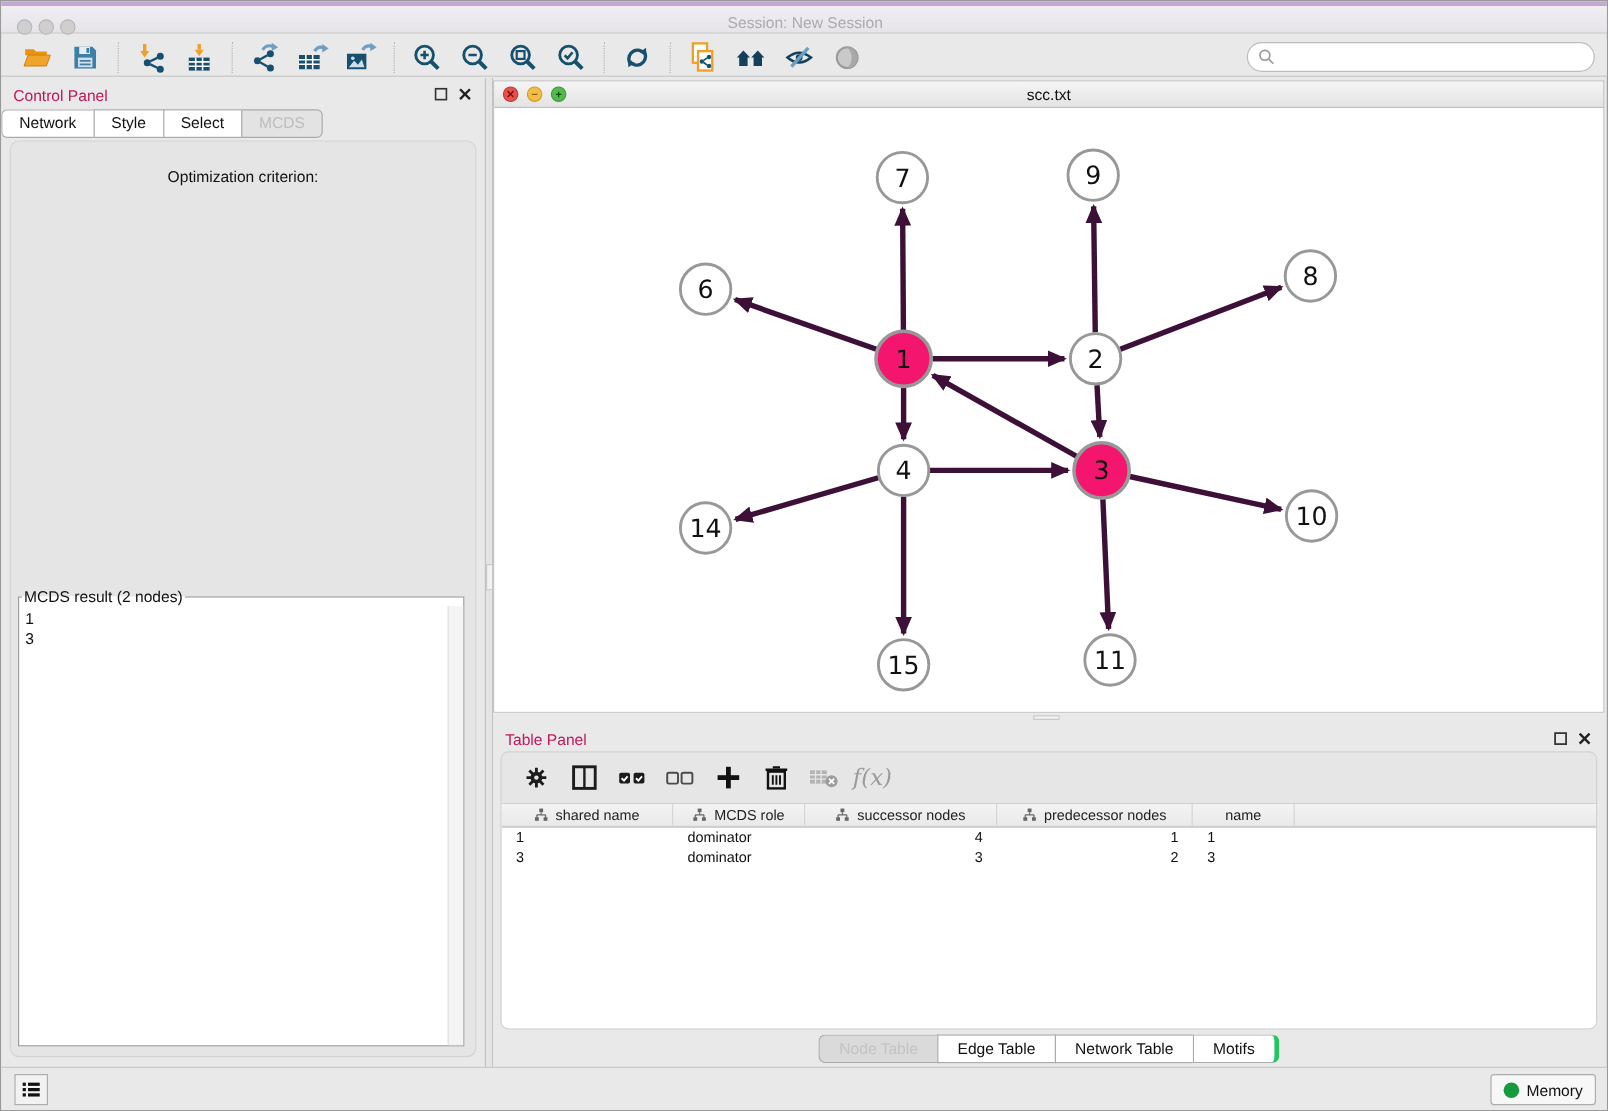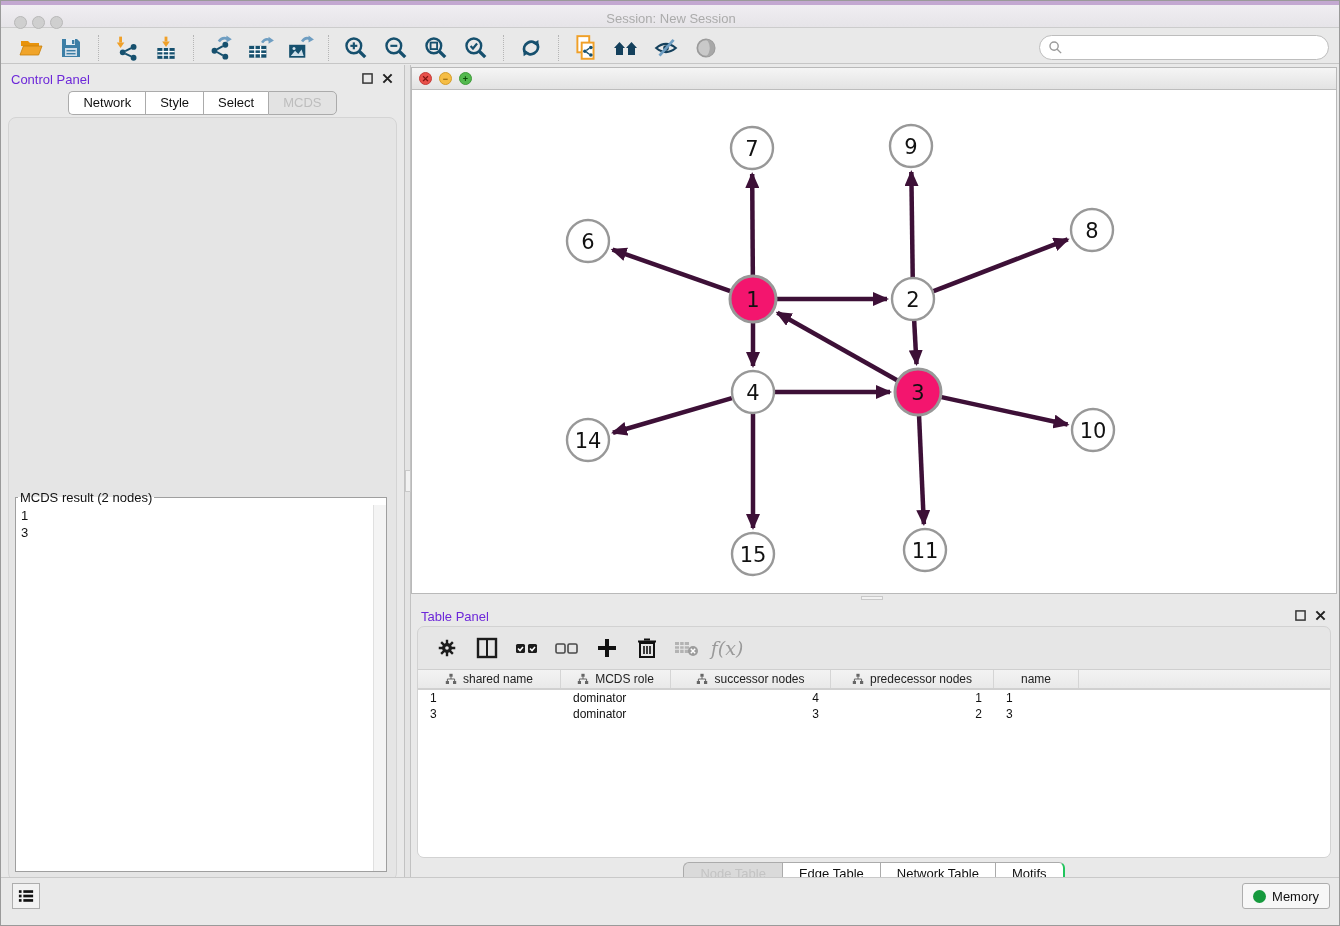--- a/index.html
+++ b/index.html
@@ -14,23 +14,23 @@
   
   .toolbar { position:absolute; left:0; top:31px; width:1340px; height:32px; background:#e9e9e9; border-bottom:1px solid #c6c6c6; display:flex; align-items:center; padding-left:10px; }
   .tool-btn { width:34px; height:28px; display:flex; align-items:center; justify-content:center; margin:0 3px; }
   .tool-sep { width:1px; height:26px; margin:0 7px; border-left:1px dotted #b5b5b5; }
   .search-wrap { position:absolute; right:12px; top:3px; width:290px; height:25px; background:#ffffff; border:1px solid #bdbdbd; border-radius:13px; display:flex; align-items:center; padding-left:8px; }
   .search-wrap input { border:none; outline:none; flex:1; height:20px; font-size:13px; background:transparent; }
 
   
   .control-panel { position:absolute; left:0; top:64px; width:404px; height:826px; background:#e9e9e9; border-right:1px solid #c2c2c2; }
   .panel-title-row { position:relative; height:26px; }
-  .panel-title { position:absolute; left:10px; top:7px; font-size:13px; color:#6d28d9; }
+  .panel-title { position:absolute; left:10px; top:7px; font-size:13px; color:#be185d; }
   .panel-ctl { position:absolute; top:6px; width:14px; height:14px; display:flex; align-items:center; justify-content:center; font-size:12px; color:#222; }
-  .tabs-row { display:flex; justify-content:center; position:relative; z-index:2; }
+  .tabs-row { display:flex; justify-content:flex-start; position:relative; z-index:2; }
   .tab { font-size:13px; color:#111; background:#ffffff; border:1px solid #ababab; border-right:none; padding:3px 14px 4px 14px; cursor:default; }
   .tab:first-child { border-radius:5px 0 0 5px; }
   .tab:last-child { border-radius:0 5px 5px 0; border-right:1px solid #ababab; }
   .tab.selected { background:#e3e3e3; color:#bdbdbd; }
   .cp-content { position:absolute; left:7px; right:7px; top:52px; bottom:10px; background:#e5e5e5; border:1px solid #d4d4d4; border-radius:8px; }
   .opt-label { text-align:center; margin-top:22px; font-size:13px; color:#111; }
   .criterion { position:relative; margin:10px 36px 0 36px; height:23px; background:#ffffff; border:1px solid #9e9e9e; border-radius:5px; font-size:13px; color:#111; display:flex; align-items:center; padding-left:10px; }
   .stepper { position:absolute; right:6px; top:2px; display:flex; flex-direction:column; line-height:8px; color:#555; font-size:9px; }
   .btn-row { display:flex; justify-content:center; gap:14px; margin-top:13px; }
   .mac-btn { height:23px; padding:0 16px; background:linear-gradient(#ffffff,#f1f1f1); border:1px solid #a5a5a5; border-radius:6px; font-size:13px; color:#111; display:flex; align-items:center; }
@@ -66,25 +66,25 @@
   .fx-label { font-family:"DejaVu Serif", serif; font-style:italic; font-size:19px; color:#9a9a9a; }
   .table-area { position:absolute; left:0; right:0; top:42px; bottom:0; background:#ffffff; border-top:1px solid #cfcfcf; }
   .table-header { display:flex; height:20px; background:linear-gradient(#f3f3f3,#e9e9e9); border-bottom:2px solid #d0d0d0; }
   .th { display:flex; align-items:center; justify-content:center; gap:6px; font-size:12px; color:#222; border-right:1px solid #d5d5d5; height:100%; }
   .tr { display:flex; height:16px; }
   .td { font-size:12px; color:#111; padding:0 12px; line-height:16px; overflow:hidden; }
 
   .bottom-tabs { position:absolute; left:0; right:0; bottom:5px; display:flex; justify-content:center; }
   .bottom-tabs .tab { padding:3px 16px 4px 16px; border-radius:0; }
   .bottom-tabs .tab:first-child { border-radius:6px 0 0 6px; }
-  .bottom-tabs .tab:last-child { border-radius:0 6px 6px 0; border-right:2px solid #22c55e;text-align:center; }
+  .bottom-tabs .tab:last-child { border-radius:0 6px 6px 0; border-right:4px solid #22c55e;text-align:center; }
   .bottom-tabs .tab.selected { background:#dadada; color:#c3c3c3; }
 
   
-  .status-bar { position:absolute; left:0; bottom:0; width:1340px; height:48px; background:#e9e9e9; border-top:1px solid #c9c9c9; }
+  .status-bar { position:absolute; left:0; bottom:0; width:1340px; height:36px; background:#e9e9e9; border-top:1px solid #c9c9c9; }
   .list-btn { position:absolute; left:11px; top:5px; width:28px; height:26px; background:#f2f2f2; border:1px solid #adadad; display:flex; align-items:center; justify-content:center; }
   .memory-btn { position:absolute; right:11px; top:5px; height:26px; padding:0 10px; background:#f7f7f7; border:1px solid #adadad; border-radius:3px; display:flex; align-items:center; gap:6px; font-size:13px; color:#111; }
   .memory-dot { width:13px; height:13px; border-radius:50%; background:#169a3e; }
 </style>
 </head>
 <body>
 
 <div class="titlebar">
   <span class="tl-dot" style="left:13px"></span>
   <span class="tl-dot" style="left:31px"></span>
@@ -281,40 +281,42 @@
         </svg>
     </span>
   </div>
   <div class="tabs-row" id="cp-tabs">
       <div class="tab">Network</div>
       <div class="tab">Style</div>
       <div class="tab">Select</div>
       <div class="tab selected">MCDS</div>
     </div>
   <div class="cp-content">
+    <div class="opt-label">Optimization criterion:</div>
     <fieldset class="result-box">
       <legend>MCDS result (2 nodes)</legend>
       <div class="result-lines" id="result-lines">
           <div>1</div>
           <div>3</div>
         </div>
       <div class="result-scrollbar"></div>
     </fieldset>
   </div>
 </div>
 
 <div class="v-divider">
   <div class="v-handle"></div>
 </div>
 
 <div class="net-window">
   <div class="net-titlebar">
     <span class="traffic red" style="left:7px">✕</span>
     <span class="traffic yellow" style="left:27px">−</span>
     <span class="traffic green" style="left:47px">+</span>
+    <div class="net-title">scc.txt</div>
   </div>
   <div class="net-canvas">
     <svg id="graph-svg" width="924" height="504">
         <defs>
           <marker id="arrow" viewBox="0 0 16 14" markerWidth="16" markerHeight="14" refX="14" refY="7" orient="auto" markerUnits="userSpaceOnUse">
             <path d="M0,0 L16,7 L0,14 Z" fill="#3d1037"></path>
           </marker>
         </defs>
         <line x1="340.84106308791655" y1="185.0005262753956" x2="340.1721816547571" y2="83.99942986832144" stroke="#3d1037" stroke-width="4.5" marker-end="url(#arrow)"></line>
         <line x1="318.35811677585554" y1="201.0410349878765" x2="200.52870682615648" y2="159.62221209646714" stroke="#3d1037" stroke-width="4.5" marker-end="url(#arrow)"></line>

